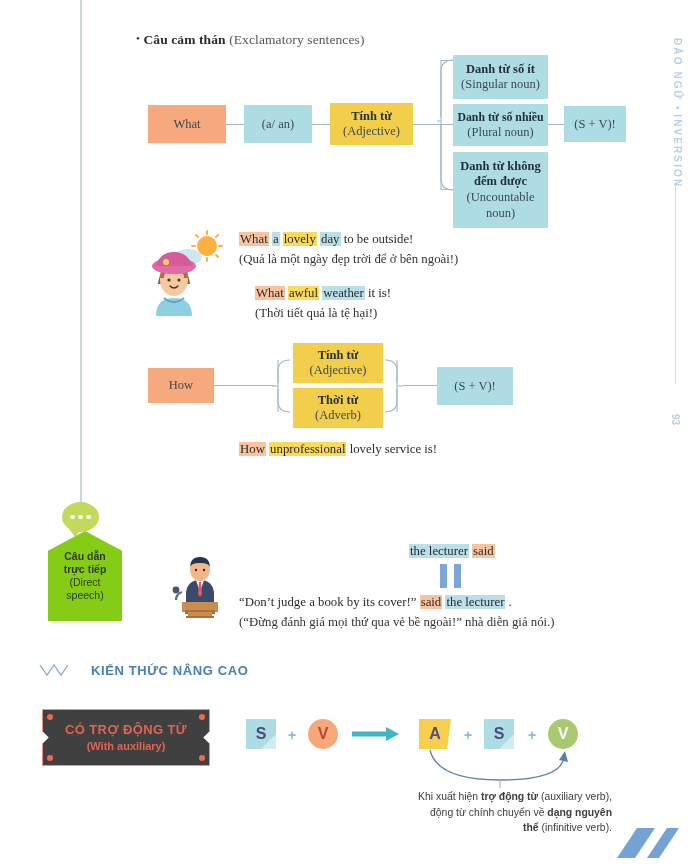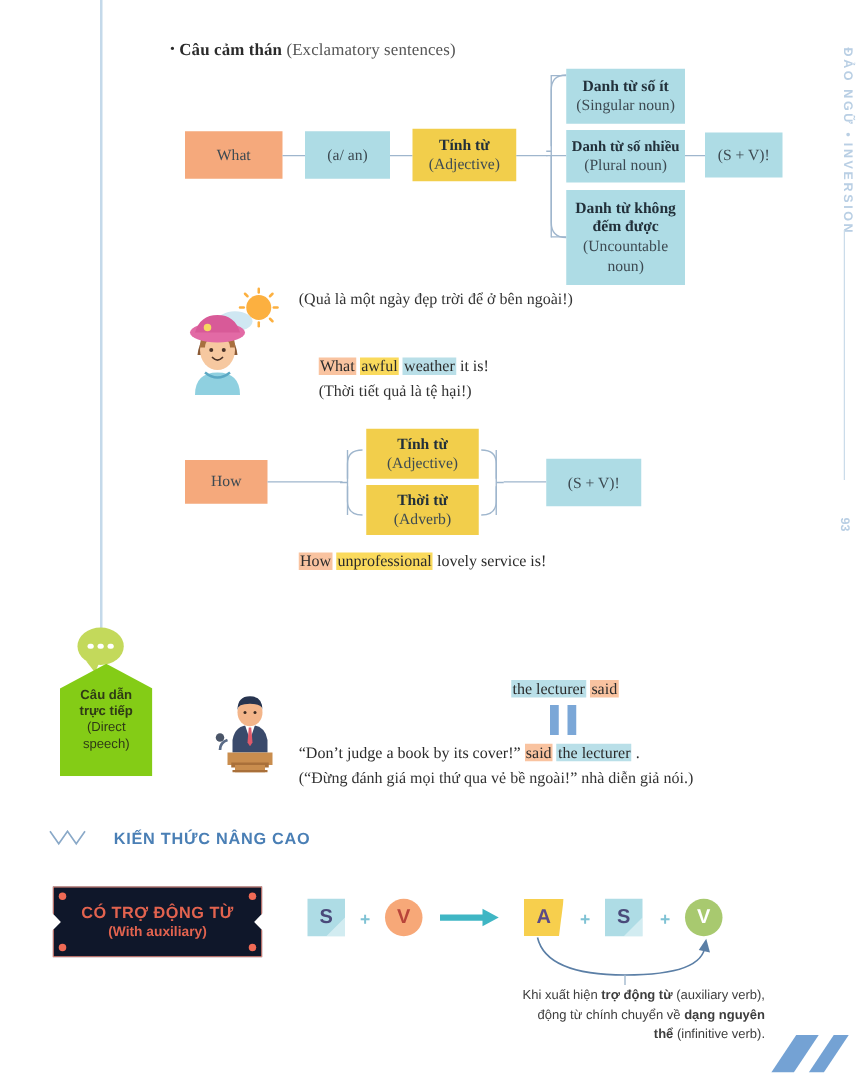--- a/index.html
+++ b/index.html
@@ -124,21 +124,21 @@
   .adv-head {
     position: absolute; left: 39px; top: 663px;
     font-family: "Liberation Sans", sans-serif;
     font-size: 13px; font-weight: 700; letter-spacing: .6px;
     color: #4a7fb5;
     display: flex; align-items: center; gap: 22px;
   }
   .ticket {
     position: absolute; left: 42px; top: 709px;
     width: 168px; height: 57px;
-    background: #0f172a;
+    background: #404040;
     border: 1.6px solid #ef8f80;
     display: flex; flex-direction: column;
     align-items: center; justify-content: center;
     text-align: right; line-height: 1.3;
     font-family: "Liberation Sans", sans-serif;
     color: #e2634f;
     clip-path: polygon(0 0,100% 0,100% 38%,96% 50%,100% 62%,100% 100%,0 100%,0 62%,4% 50%,0 38%);
   }
   .ticket .t1 { font-weight: 700; font-size: 13px; letter-spacing: .4px; }
   .ticket .t2 { font-weight: 700; font-size: 11px; }
@@ -263,20 +263,27 @@
     <path d="M6 38 Q10 24 24 24 Q38 24 42 38 Z" fill="#d85a98"></path>
     <circle cx="16" cy="34" r="3" fill="#f6d860"></circle>
     <circle cx="19" cy="52" r="1.6" fill="#4a3328"></circle>
     <circle cx="29" cy="52" r="1.6" fill="#4a3328"></circle>
     <path d="M20 58 Q24 62 28 58" fill="none" stroke="#4a3328" stroke-width="1.4" stroke-linecap="round"></path>
     <path d="M6 88 Q6 70 24 70 Q42 70 42 88 Z" fill="#8fd0e0"></path>
     <path d="M14 70 Q24 78 34 70" fill="none" stroke="#5ba8c4" stroke-width="2"></path>
   </svg>
 
   <div class="ex" style="left:239px; top:230px;">
+    <div>
+      <span class="hl-o">What</span>
+      <span class="hl-b">a</span>
+      <span class="hl-y">lovely</span>
+      <span class="hl-b">day</span>
+      <span> to be outside!</span>
+    </div>
     <div class="vn">(Quả là một ngày đẹp trời để ở bên ngoài!)</div>
   </div>
 
   <div class="ex" style="left:255px; top:284px;">
     <div>
       <span class="hl-o">What</span>
       <span class="hl-y">awful</span>
       <span class="hl-b">weather</span>
       <span> it is!</span>
     </div>

